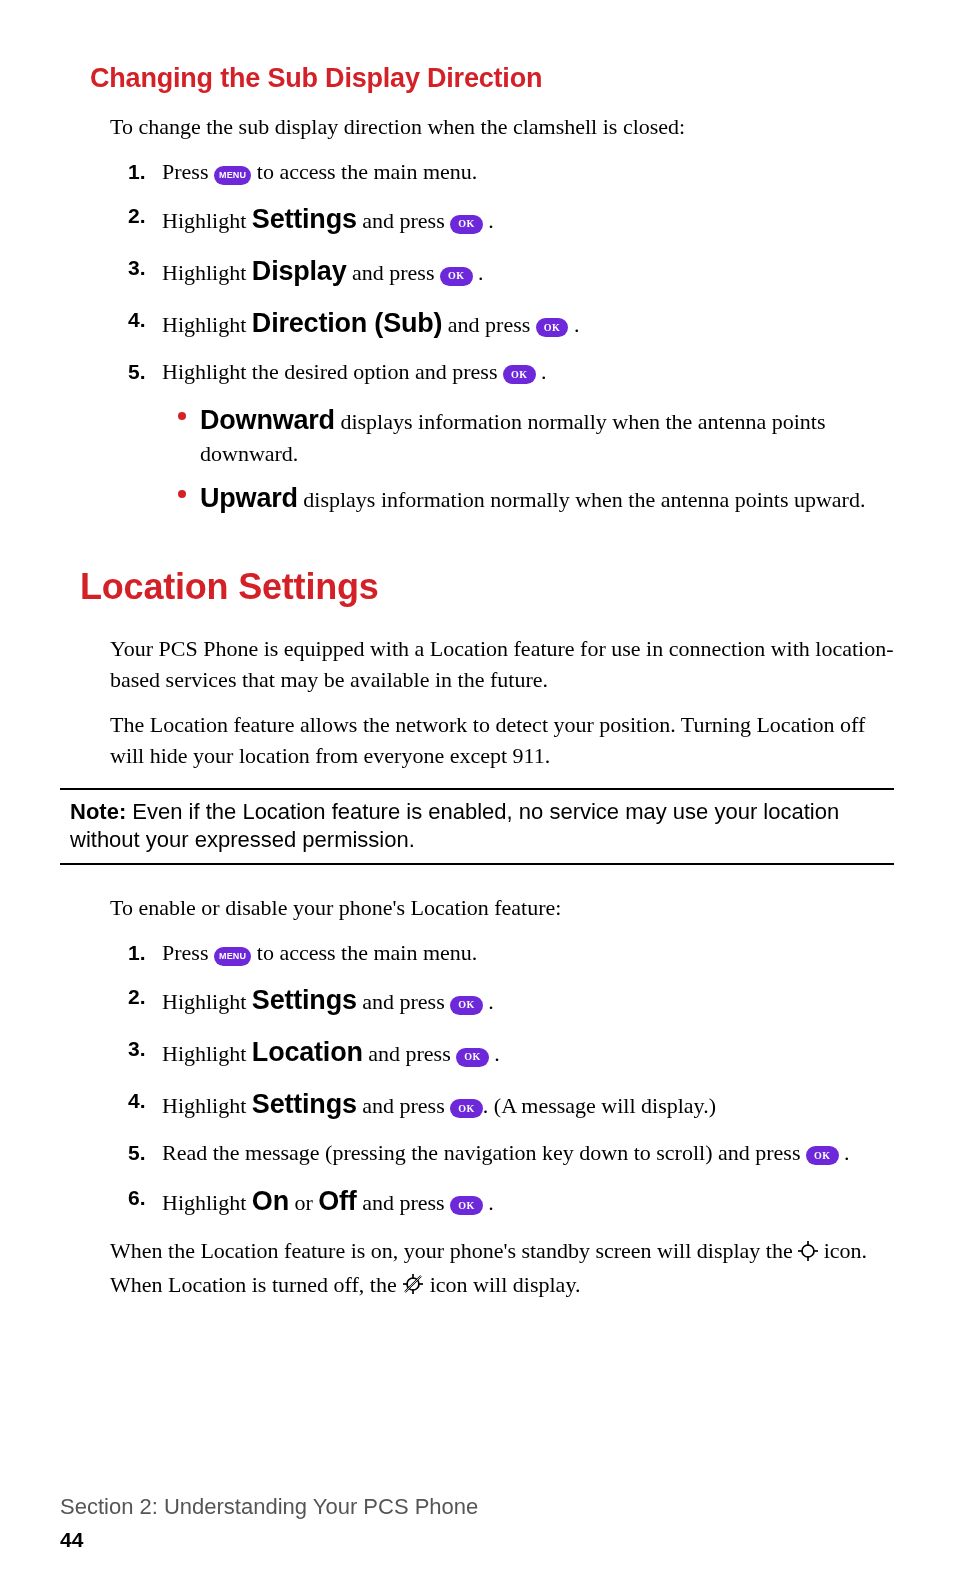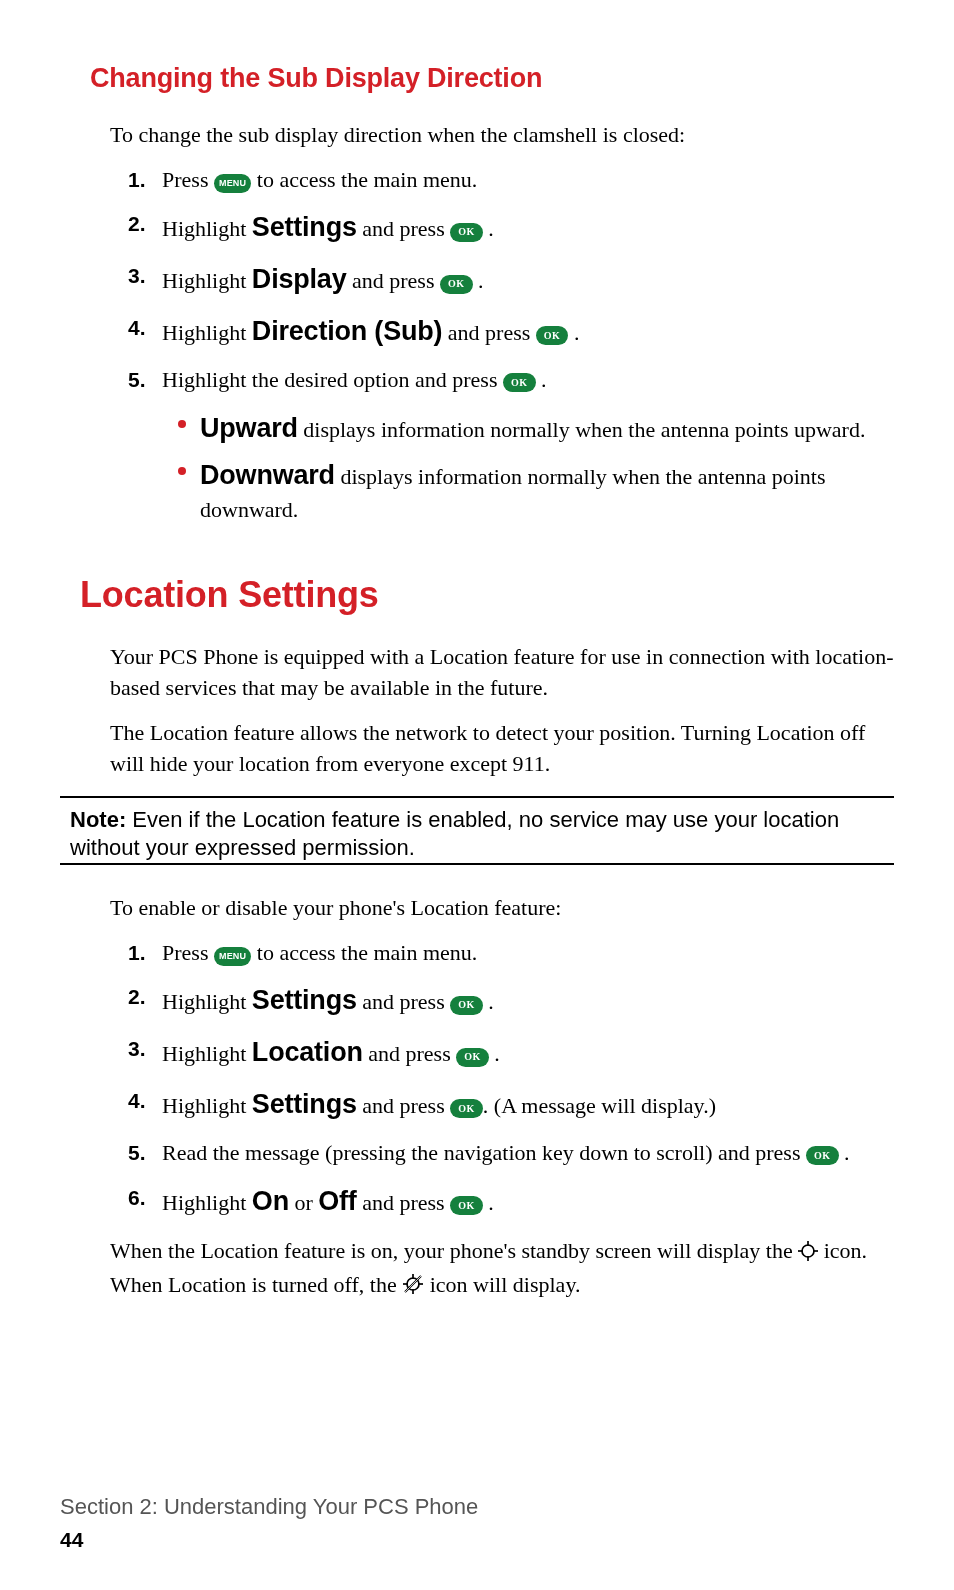--- a/index.html
+++ b/index.html
@@ -11,21 +11,21 @@
     font-size: 22px;
     line-height: 1.4;
     color: #000;
     position: relative;
   }
   h2.red-sub {
     color: #d42027;
     font-family: 'Arial Narrow', 'Helvetica Neue', Helvetica, Arial, sans-serif;
     font-weight: 700;
     font-size: 27px;
-    margin: 0 0 22px 30px;
+    margin: 0 0 14px 30px;
     letter-spacing: -0.2px;
   }
   h1.red-main {
     color: #d42027;
     font-family: 'Arial Narrow','Helvetica Neue', Helvetica, Arial, sans-serif;
     font-weight: 700;
     font-size: 36px;
     margin: 44px 0 22px 20px;
     letter-spacing: -0.2px;
   }
@@ -52,21 +52,21 @@
   }
   .hl {
     font-family: 'Arial Narrow','Helvetica Neue', Helvetica, Arial, sans-serif;
     font-weight: 700;
     font-size: 27px;
     letter-spacing: -0.2px;
   }
   .pill {
     display: inline-block;
     vertical-align: 1px;
-    background: #15803d;
+    background: #6d28d9;
     color: #fff;
     font-family: Arial, sans-serif;
     font-weight: 700;
     border-radius: 999px;
     text-align: center;
     line-height: 1;
   }
   .pill-menu { font-size: 9px; padding: 5px 5px; letter-spacing: 0.2px; }
   .pill-ok   { font-size: 10px; padding: 4.5px 8px; letter-spacing: 0.5px; font-family: Liberation Serif, serif; }
   ul.bullets {
@@ -86,21 +86,21 @@
     top: 10px;
     width: 8px;
     height: 8px;
     border-radius: 50%;
     background: #d42027;
   }
   .note-box {
     border-top: 2px solid #000;
     border-bottom: 2px solid #000;
     margin: 16px 0 28px 0;
-    padding: 8px 10px 0 10px;
+    padding: 8px 10px 8px 10px;
     font-family: 'Arial Narrow','Helvetica Neue', Helvetica, Arial, sans-serif;
     font-size: 22px;
     line-height: 1.3;
   }
   .note-label {
     font-weight: 700;
   }
   .loc-icon {
     display: inline-block;
     vertical-align: -3px;
@@ -147,24 +147,24 @@
   </li>
   <li>
     <span class="num">4.</span>
     <span>Highlight </span><span class="hl">Direction (Sub)</span><span> and press </span> <span class="pill pill-ok">OK</span> <span>.</span>
   </li>
   <li>
     <span class="num">5.</span>
     <span>Highlight the desired option and press </span> <span class="pill pill-ok">OK</span> <span>.</span>
     <ul class="bullets" style="margin-left:38px; margin-top:14px;">
       <li>
-        <span class="hl">Upward</span><span> displays information normally when the antenna points upward.</span>
+        <span class="hl">Downward</span><span> displays information normally when the antenna points downward.</span>
       </li>
       <li>
-        <span class="hl">Downward</span><span> displays information normally when the antenna points downward.</span>
+        <span class="hl">Upward</span><span> displays information normally when the antenna points upward.</span>
       </li>
     </ul>
   </li>
 </ol>
 
 <h1 class="red-main">Location Settings</h1>
 
 <p class="body">Your PCS Phone is equipped with a Location feature for use in connection with location-based services that may be available in the future.</p>
 <p class="body">The Location feature allows the network to detect your position. Turning Location off will hide your location from everyone except 911.</p>
 

